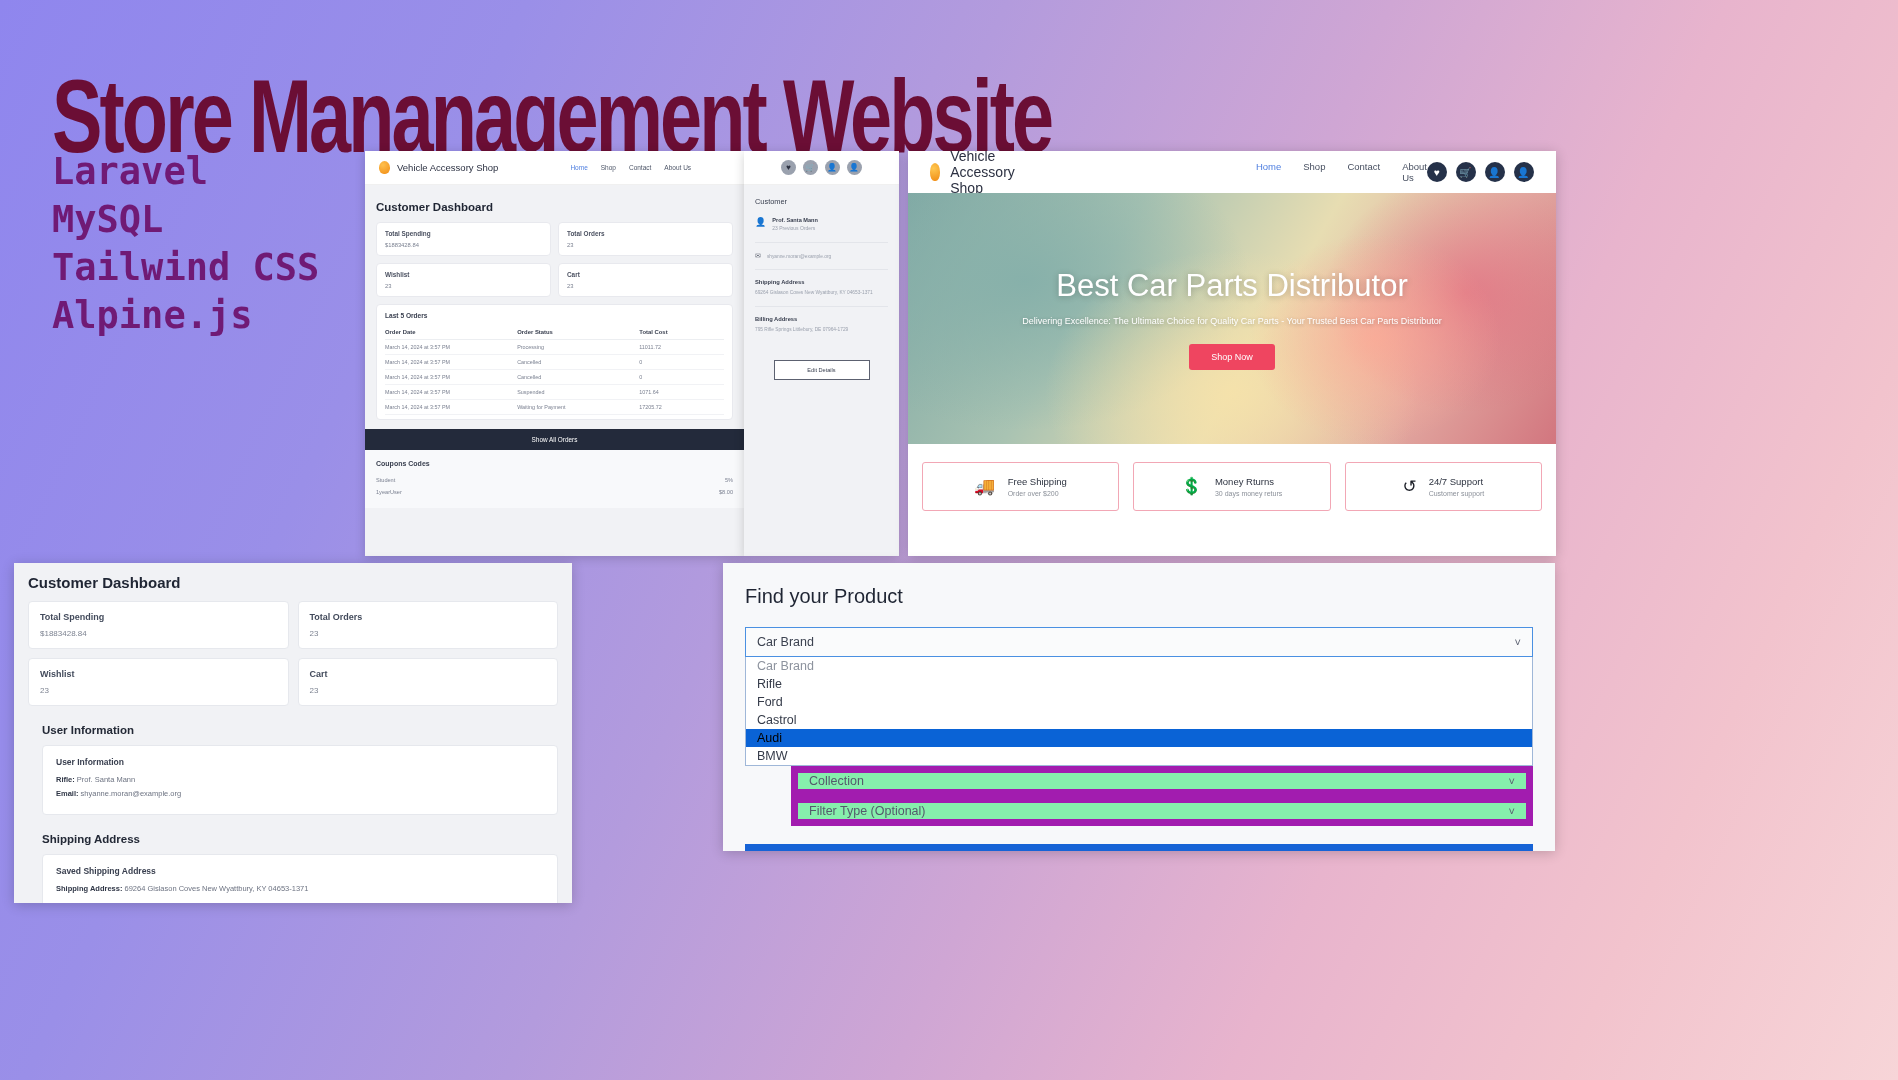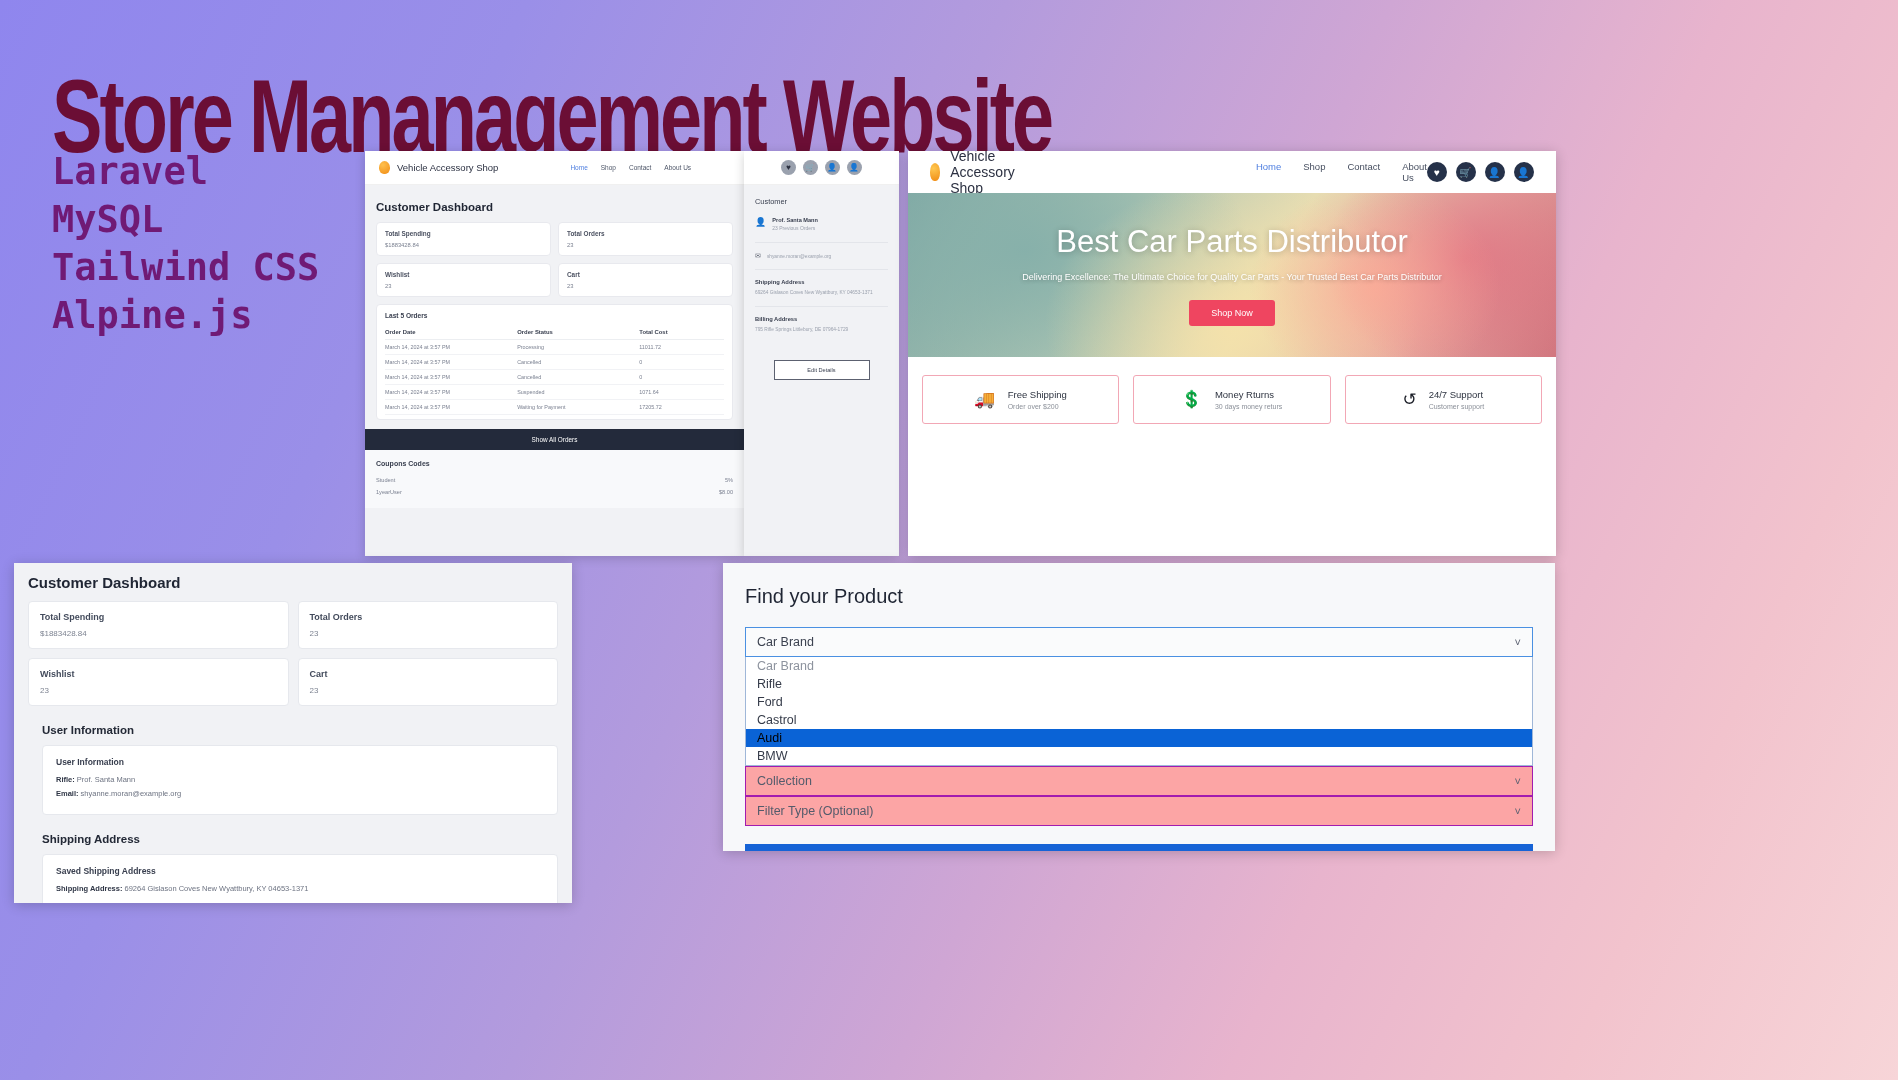--- a/index.html
+++ b/index.html
@@ -93,21 +93,21 @@
   .st-nav { height: 42px; background:#fff; display:flex; align-items:center; padding: 0 22px; }
   .st-logo-dot { width:16px; height:18px; border-radius: 50% 50% 45% 45%;
       background: radial-gradient(circle at 35% 30%, #ffc750, #ef8a12); margin-right:10px; }
   .st-brand { font-size:14px; color:#2c3142; font-weight:500; }
   .st-links { display:flex; gap:22px; margin-left: 210px; }
   .st-links span { font-size:9.5px; color:#474f60; }
   .st-links span.active { color:#4f7fe0; }
   .st-icons { display:flex; gap:9px; margin-left:auto; }
   .st-circ { width:20px; height:20px; border-radius:50%; background:#253149;
       display:flex; align-items:center; justify-content:center; color:#fff; font-size:10px; }
-  .st-hero { height: 164px; position:relative; overflow:hidden;
+  .st-hero { height: 251px; position:relative; overflow:hidden;
       background:
         radial-gradient(ellipse 180px 150px at 72% 58%, rgba(255,170,150,.75), transparent 70%),
         radial-gradient(ellipse 200px 170px at 86% 40%, rgba(226,96,120,.6), transparent 70%),
         radial-gradient(ellipse 260px 200px at 50% 80%, rgba(246,226,170,.9), transparent 72%),
         radial-gradient(ellipse 300px 200px at 18% 35%, rgba(134,176,170,.95), transparent 75%),
         linear-gradient(120deg, #7fa8a4 0%, #a9c3b2 30%, #e7ddb2 55%, #e2a8a0 78%, #d2767f 100%);
   }
   .st-hero-inner { position:absolute; inset:0; display:flex; flex-direction:column;
       align-items:center; justify-content:center; }
   .st-hero h1 { font-size: 31px; font-weight: 400; color:#fff; text-shadow: 0 1px 6px rgba(0,0,0,.25); }
@@ -137,21 +137,21 @@
   .bd-kv b { color:#2f3646; }
 
   
   #shot-find { left: 723px; top: 563px; width: 832px; height: 288px;
       background:#f7f8fa; box-shadow: 0 2px 12px rgba(0,0,0,.2); }
   .fp-pad { padding: 22px 22px 0 22px; }
   .fp-title { font-size: 20px; color:#1f2533; font-weight: 400; margin-bottom: 19px; }
   .fp-select { height: 30px; border:1px solid #4a90e2; background:#fafbfc;
       display:flex; align-items:center; padding: 0 11px; font-size:12.5px; color:#3c4250;
       justify-content:space-between; }
-  .fp-select.plain { border:1px solid #a21caf; background:#fca5a5; color:#545b6b; margin-top: 0; }
+  .fp-select.plain { border:7px solid #a21caf; background:#86efac; color:#545b6b; margin-top: 0; margin-left: 46px; }
   .fp-chev { font-size: 11px; color:#5a6070; }
   .fp-drop { border:1px solid #9fb7d8; border-top:none; background:#fff; }
   .fp-opt { font-size:12.5px; color:#353b49; padding: 1px 11px; line-height:16px; }
   .fp-opt.muted { color:#8d939e; }
   .fp-opt.sel { background:#0a63d6; color:#000000; }
   .fp-row { margin-top: 15px; }
   .fp-search { background:#1663d6; color:#fff; text-align:center; font-size:15px;
       letter-spacing: 1px; padding: 14px 0; margin-top: 18px; }
 </style>
 </head>

